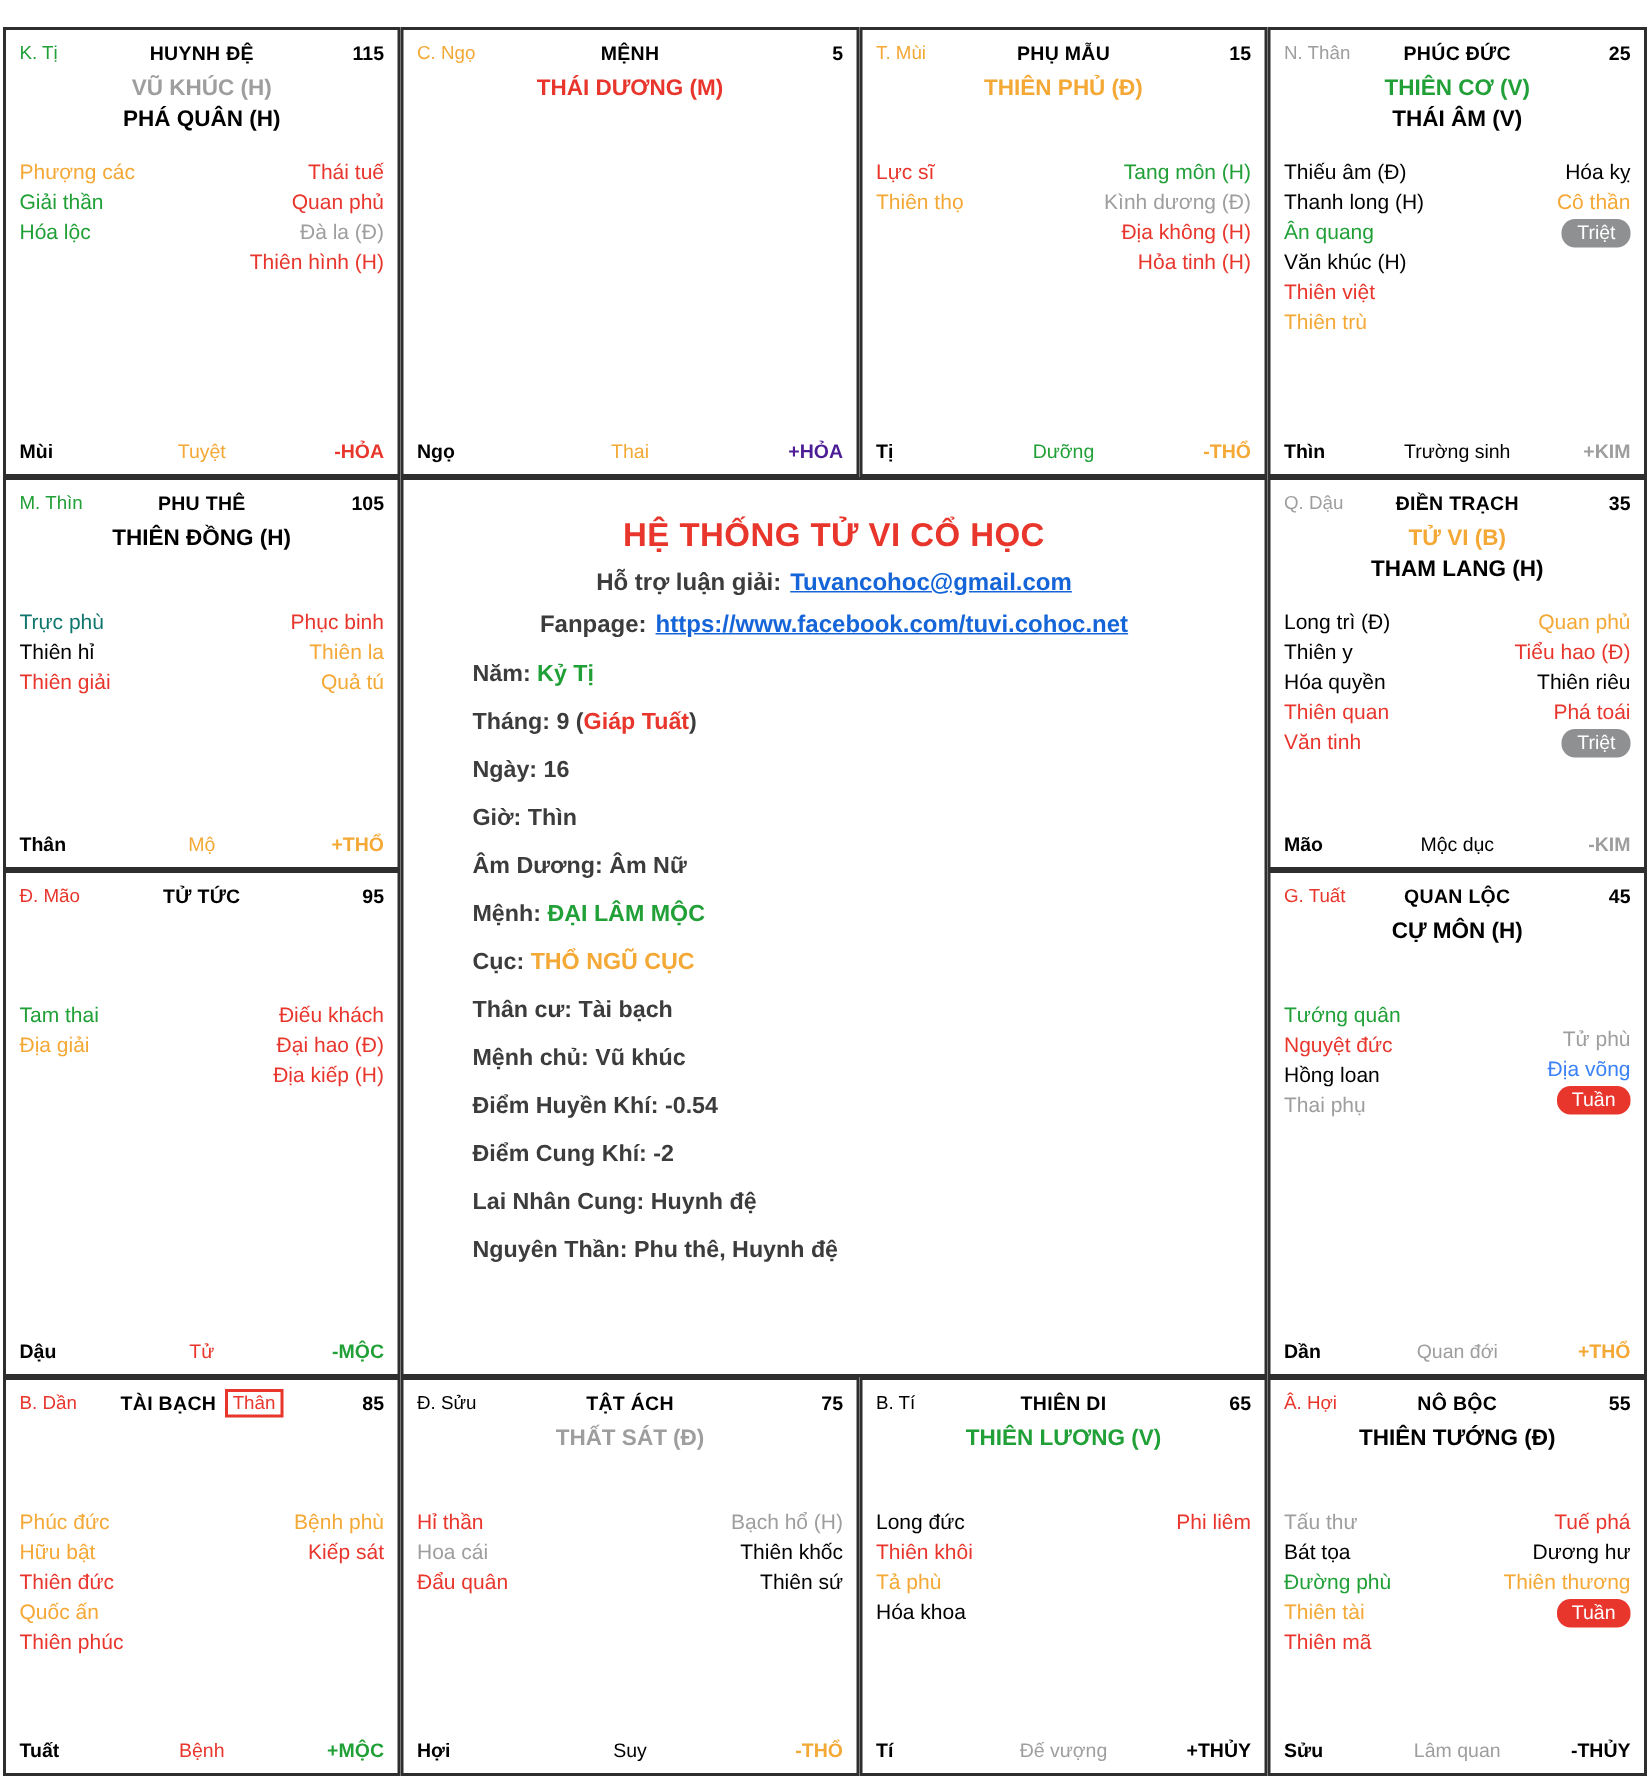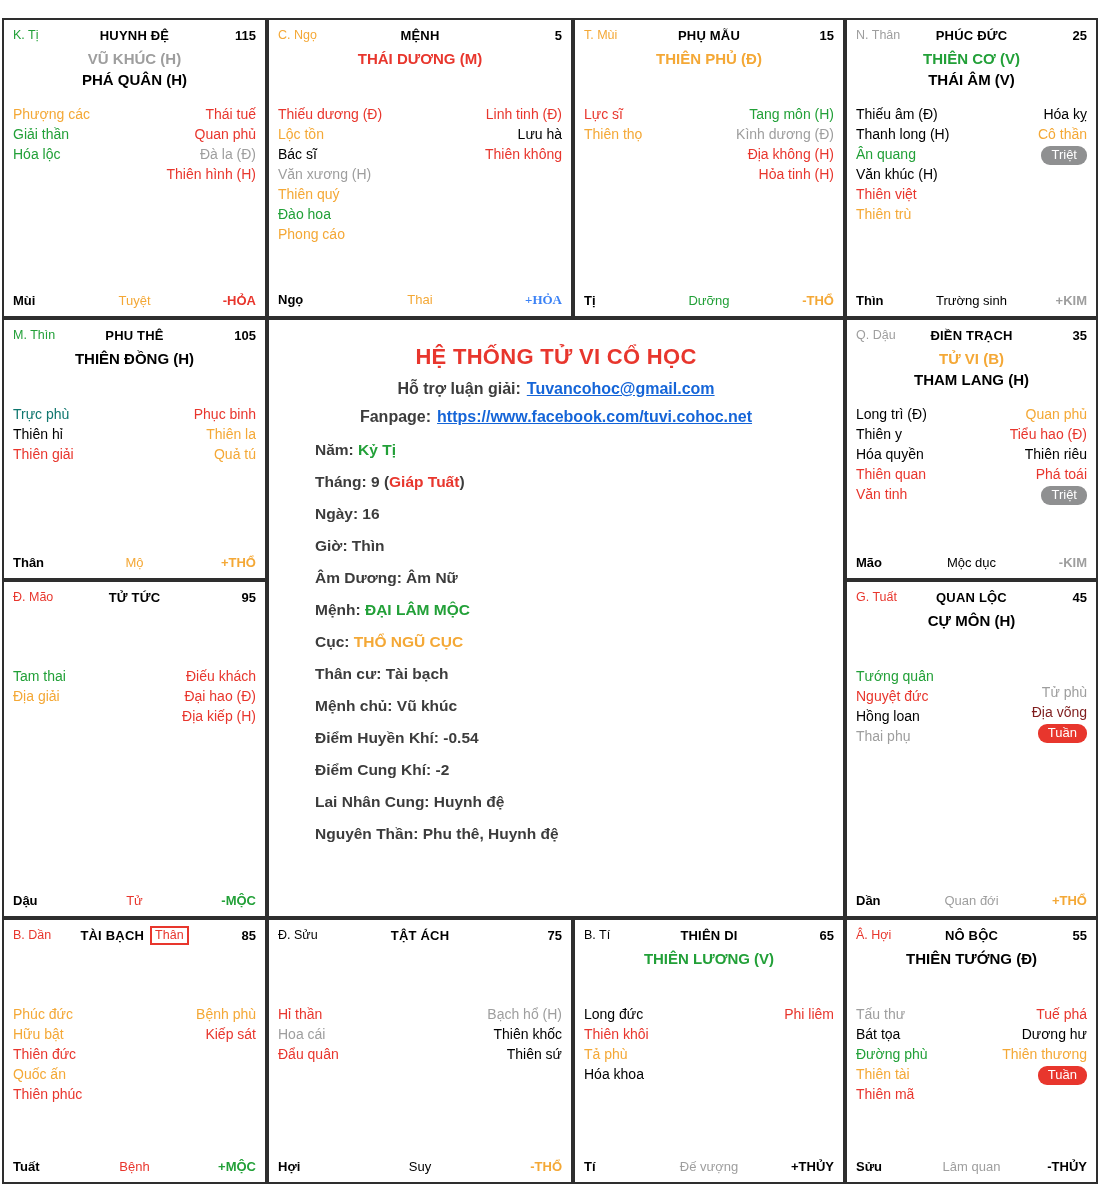--- a/index.html
+++ b/index.html
@@ -106,40 +106,24 @@
       <div class="p-head">
         <span class="p-branch" style="color: rgb(244, 168, 54);">C. Ngọ</span>
         <span class="p-mid">
           <span class="p-name">MỆNH</span>
         </span>
         <span class="p-score">5</span>
       </div>
       <div class="p-main">
         <div class="p-main-star" style="color: rgb(232, 54, 45);">THÁI DƯƠNG (M)</div>
       </div>
-      <div class="p-cols">
-        <div class="p-left">
-          <div class="p-star" style="color: rgb(232, 54, 45);">Thiếu dương (Đ)</div>
-          <div class="p-star" style="color: rgb(244, 168, 54);">Lộc tồn</div>
-          <div class="p-star" style="color: rgb(0, 0, 0);">Bác sĩ</div>
-          <div class="p-star" style="color: rgb(158, 158, 158);">Văn xương (H)</div>
-          <div class="p-star" style="color: rgb(244, 168, 54);">Thiên quý</div>
-          <div class="p-star" style="color: rgb(34, 160, 56);">Đào hoa</div>
-          <div class="p-star" style="color: rgb(244, 168, 54);">Phong cáo</div>
-        </div>
-        <div class="p-right">
-          <div class="p-star" style="color: rgb(232, 54, 45);">Linh tinh (Đ)</div>
-          <div class="p-star" style="color: rgb(0, 0, 0);">Lưu hà</div>
-          <div class="p-star" style="color: rgb(232, 54, 45);">Thiên không</div>
-        </div>
-      </div>
       <div class="p-foot">
         <span class="f-chi">Ngọ</span>
         <span class="f-stage" style="color: rgb(244, 168, 54);">Thai</span>
-        <span class="f-elem" style="color: #3b82f6; font-family: Liberation Serif, serif;">+HỎA</span>
+        <span class="f-elem" style="color: #4c1d95;">+HỎA</span>
       </div>
     </div>
     <div class="cell palace" style="grid-area: 1 / 3;">
       <div class="p-head">
         <span class="p-branch" style="color: rgb(244, 168, 54);">T. Mùi</span>
         <span class="p-mid">
           <span class="p-name">PHỤ MẪU</span>
         </span>
         <span class="p-score">15</span>
       </div>
@@ -299,21 +283,21 @@
       </div>
       <div class="p-cols">
         <div class="p-left">
           <div class="p-star" style="color: rgb(34, 160, 56);">Tướng quân</div>
           <div class="p-star" style="color: rgb(232, 54, 45);">Nguyệt đức</div>
           <div class="p-star" style="color: rgb(0, 0, 0);">Hồng loan</div>
           <div class="p-star" style="color: rgb(158, 158, 158);">Thai phụ</div>
         </div>
         <div class="p-right">
           <div class="p-star" style="color: rgb(158, 158, 158); margin-top: 16px;">Tử phù</div>
-          <div class="p-star" style="color: #7f1d1d;">Địa võng</div>
+          <div class="p-star" style="color: #3b82f6;">Địa võng</div>
           <div class="p-star"><span class="p-badge" style="background: rgb(232, 54, 45);">Tuần</span></div>
         </div>
       </div>
       <div class="p-foot">
         <span class="f-chi">Dần</span>
         <span class="f-stage" style="color: rgb(158, 158, 158);">Quan đới</span>
         <span class="f-elem" style="color: rgb(244, 168, 54);">+THỔ</span>
       </div>
     </div>
     <div class="cell palace" style="grid-area: 4 / 1;">
@@ -347,20 +331,21 @@
     </div>
     <div class="cell palace" style="grid-area: 4 / 2;">
       <div class="p-head">
         <span class="p-branch" style="color: rgb(0, 0, 0);">Đ. Sửu</span>
         <span class="p-mid">
           <span class="p-name">TẬT ÁCH</span>
         </span>
         <span class="p-score">75</span>
       </div>
       <div class="p-main">
+        <div class="p-main-star" style="color: rgb(158, 158, 158);">THẤT SÁT (Đ)</div>
       </div>
       <div class="p-cols">
         <div class="p-left">
           <div class="p-star" style="color: rgb(232, 54, 45);">Hỉ thần</div>
           <div class="p-star" style="color: rgb(158, 158, 158);">Hoa cái</div>
           <div class="p-star" style="color: rgb(232, 54, 45);">Đẩu quân</div>
         </div>
         <div class="p-right">
           <div class="p-star" style="color: rgb(158, 158, 158);">Bạch hổ (H)</div>
           <div class="p-star" style="color: rgb(0, 0, 0);">Thiên khốc</div>

